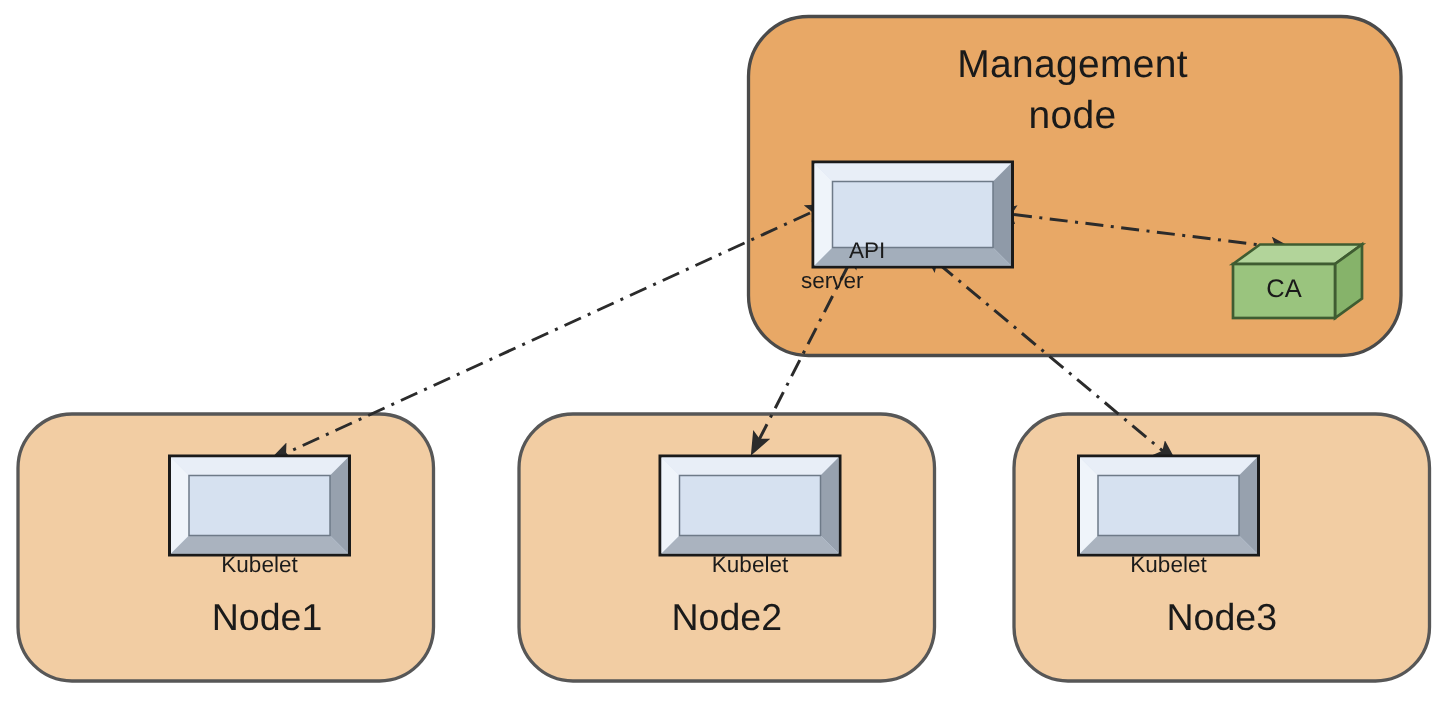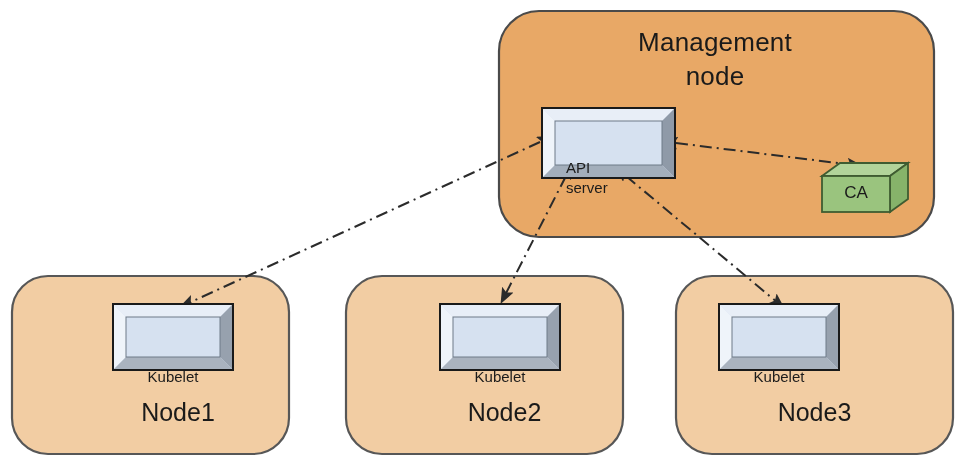--- a/index.html
+++ b/index.html
@@ -144,25 +144,25 @@
       <rect x="732" y="317" width="94" height="40" fill="#d6e1f0" stroke="#6e7a88" stroke-width="1"></rect>
     </g>
   </svg>
 
   <div class="label-layer">
 
     <div class="txt mgmt-title" style="left:560px; top:28px; width:310px;">Management</div>
     <div class="txt mgmt-title" style="left:560px; top:62px; width:310px;">node</div>
 
     <div class="txt box-label" style="left:566px; top:119px; width:100px;">API</div>
-    <div class="txt box-label" style="left:566px; top:139px; width:100px;">server</div>
+    <div class="txt box-label" style="left:534px; top:139px; width:100px;">server</div>
 
     <div class="txt ca-label" style="left:822px; top:183px; width:68px;">CA</div>
 
     <div class="txt box-label" style="left:126px; top:328px; width:94px; text-align:center;">Kubelet</div>
     <div class="txt box-label" style="left:453px; top:328px; width:94px; text-align:center;">Kubelet</div>
     <div class="txt box-label" style="left:732px; top:328px; width:94px; text-align:center;">Kubelet</div>
 
     <div class="txt node-title" style="left:12px; top:398px; width:332px;">Node1</div>
-    <div class="txt node-title" style="left:366px; top:398px; width:277px;">Node2</div>
+    <div class="txt node-title" style="left:346px; top:398px; width:277px;">Node2</div>
     <div class="txt node-title" style="left:676px; top:398px; width:277px;">Node3</div>
   </div>
 </div>
 
 </body></html>

